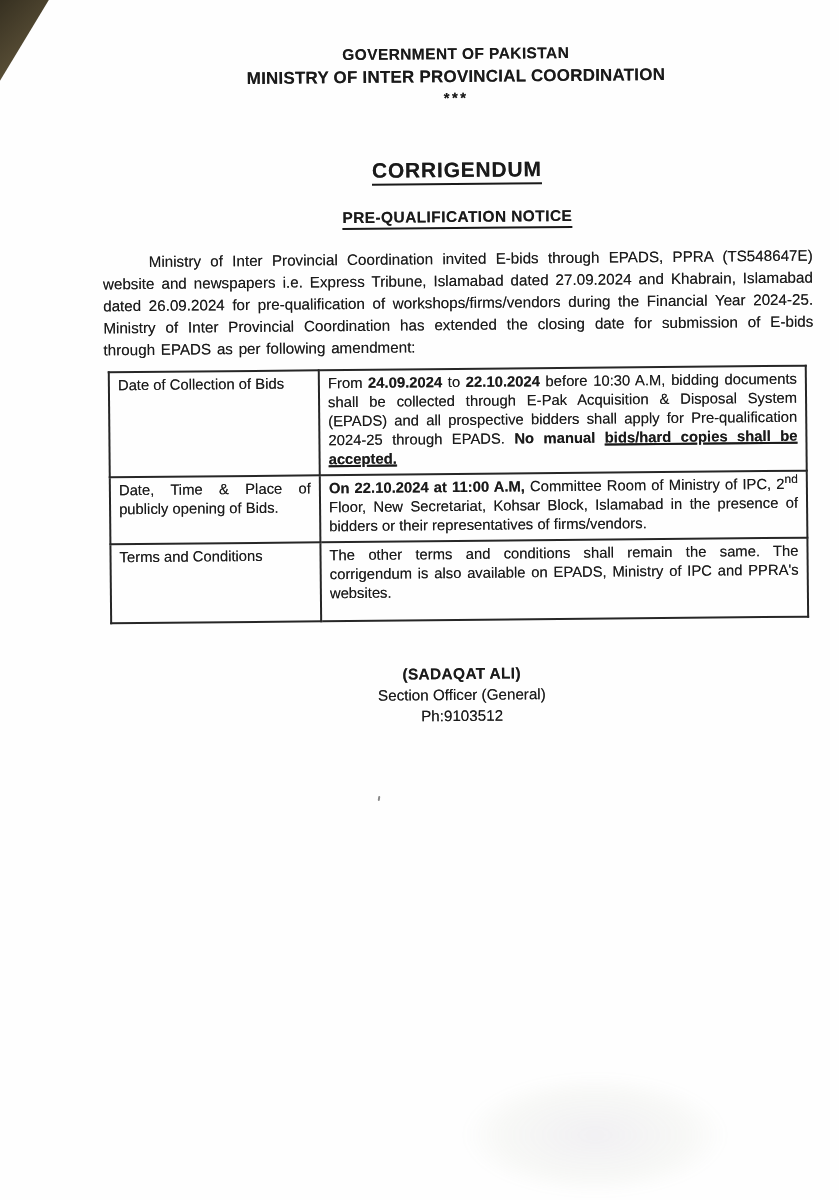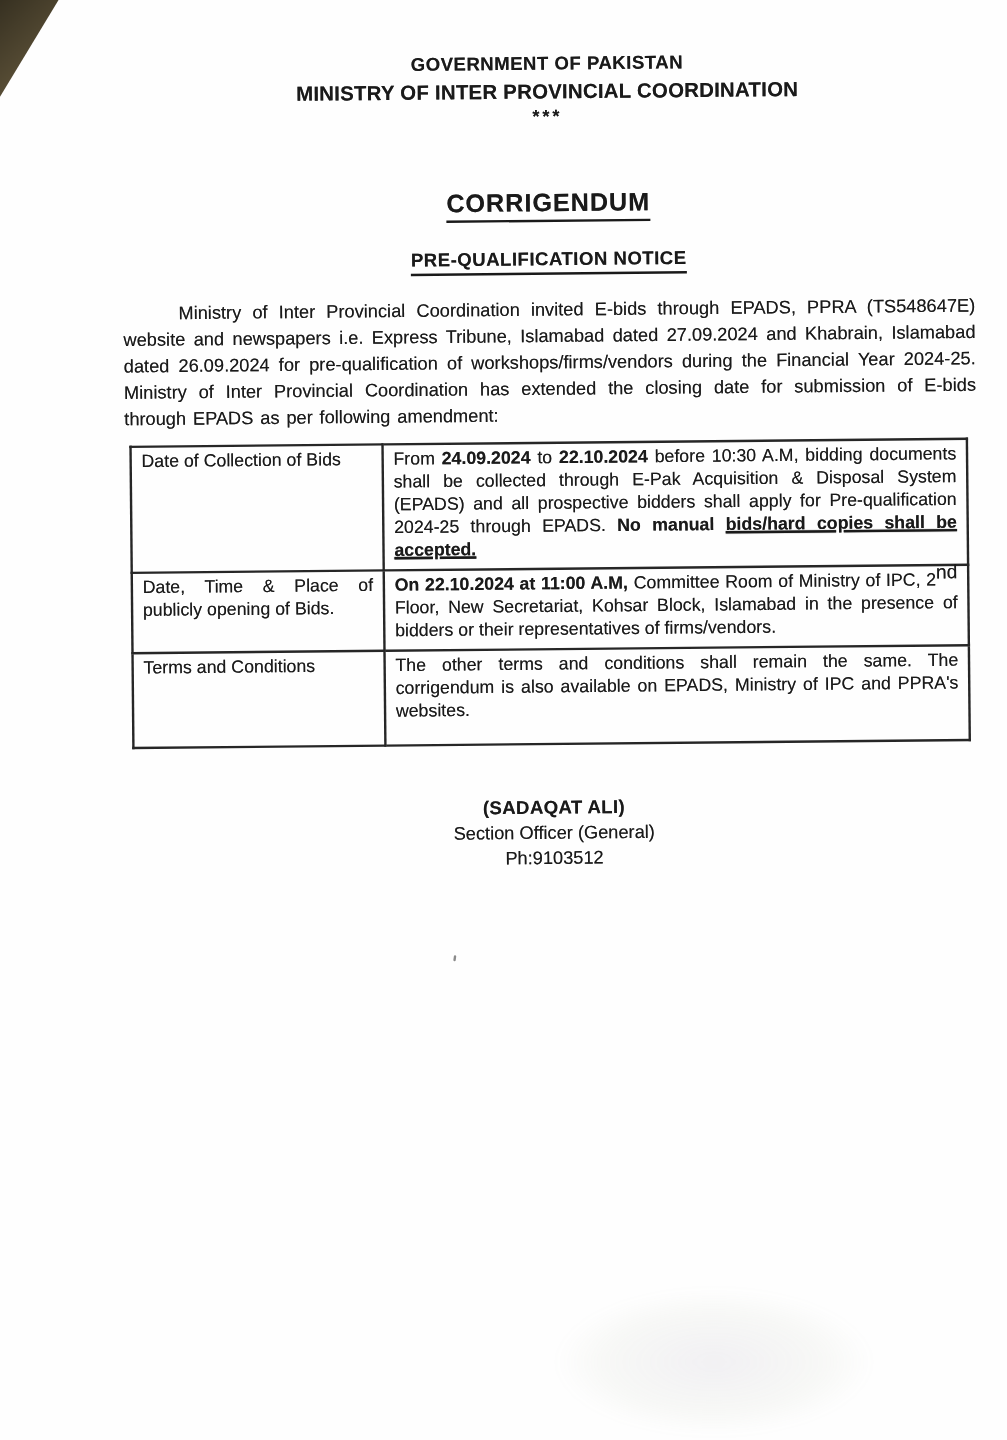--- a/index.html
+++ b/index.html
@@ -95,21 +95,21 @@
     padding: 3px 8px 5px 8px;
     text-align: justify;
   }
   .notice-table td.label-cell { width: 210px; }
   .notice-table tr.r1 { height: 91px; }
   .notice-table tr.r2 { height: 56px; }
   .notice-table tr.r3 { height: 79px; }
   .seg-r { font-weight: normal; }
   .seg-b { font-weight: bold; }
   .seg-bu { font-weight: bold; text-decoration: underline; text-decoration-thickness: 2px; }
-  .seg-sup { vertical-align: super; font-size: 16px; line-height: 0; }
+  .seg-sup { vertical-align: super; font-size: 12px; line-height: 0; }
   .signature-block {
     margin-top: 42px;
     text-align: center;
     line-height: 21px;
   }
   .sig-name { font-size: 15.5px; font-weight: bold; letter-spacing: 0.3px; }
   .sig-role { font-size: 15.2px; }
   .sig-phone { font-size: 15.2px; }
 </style>
 </head>

